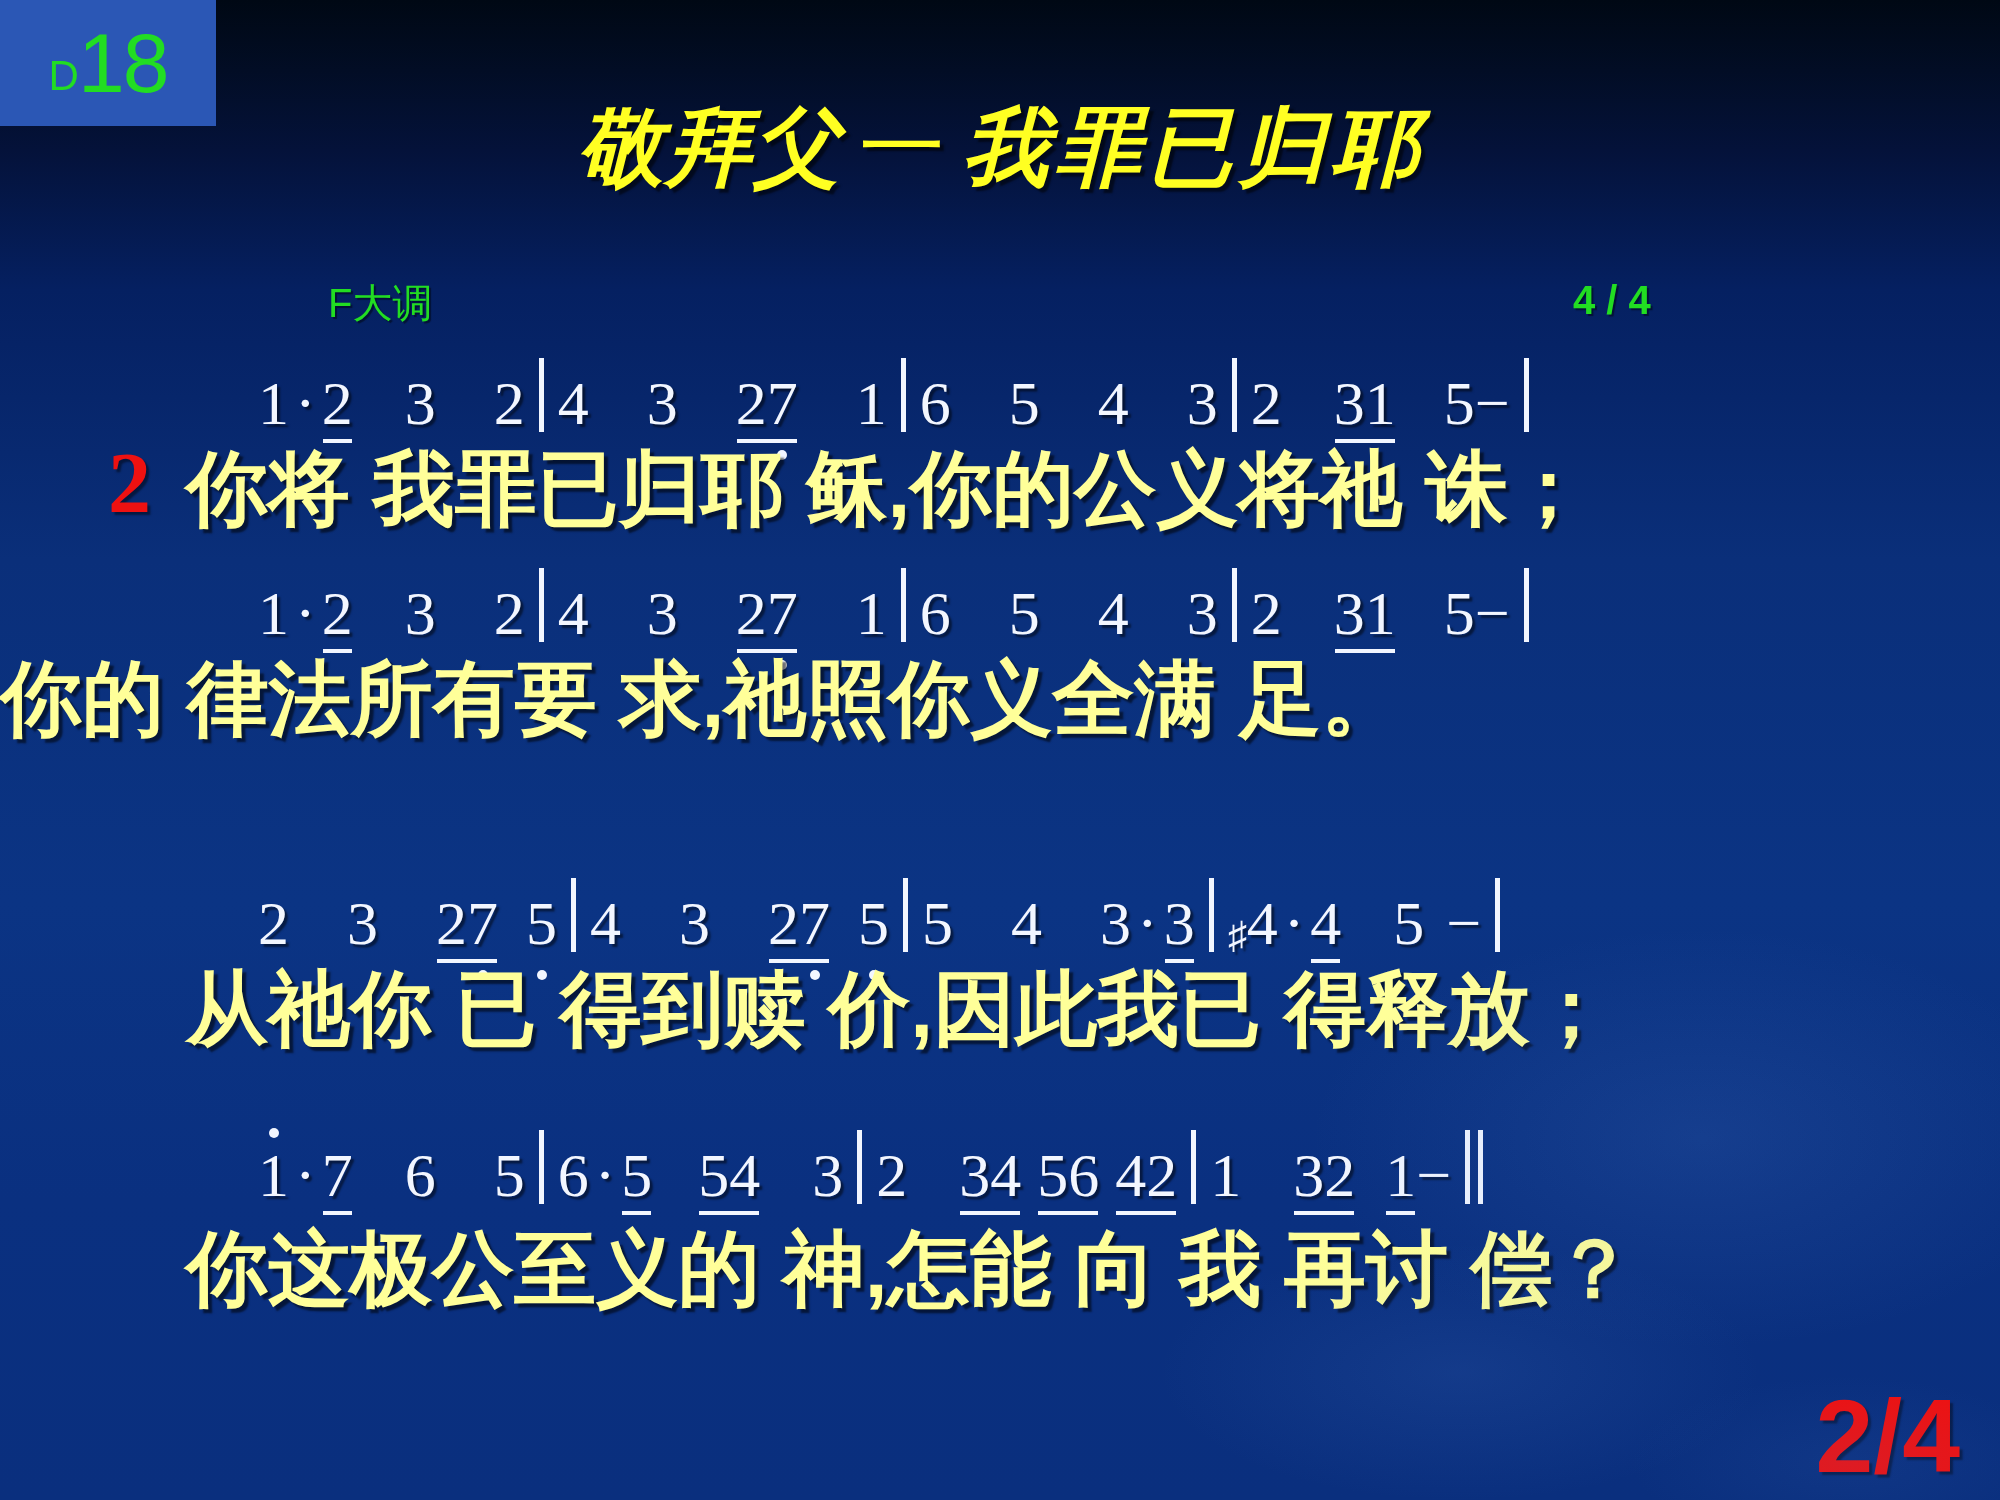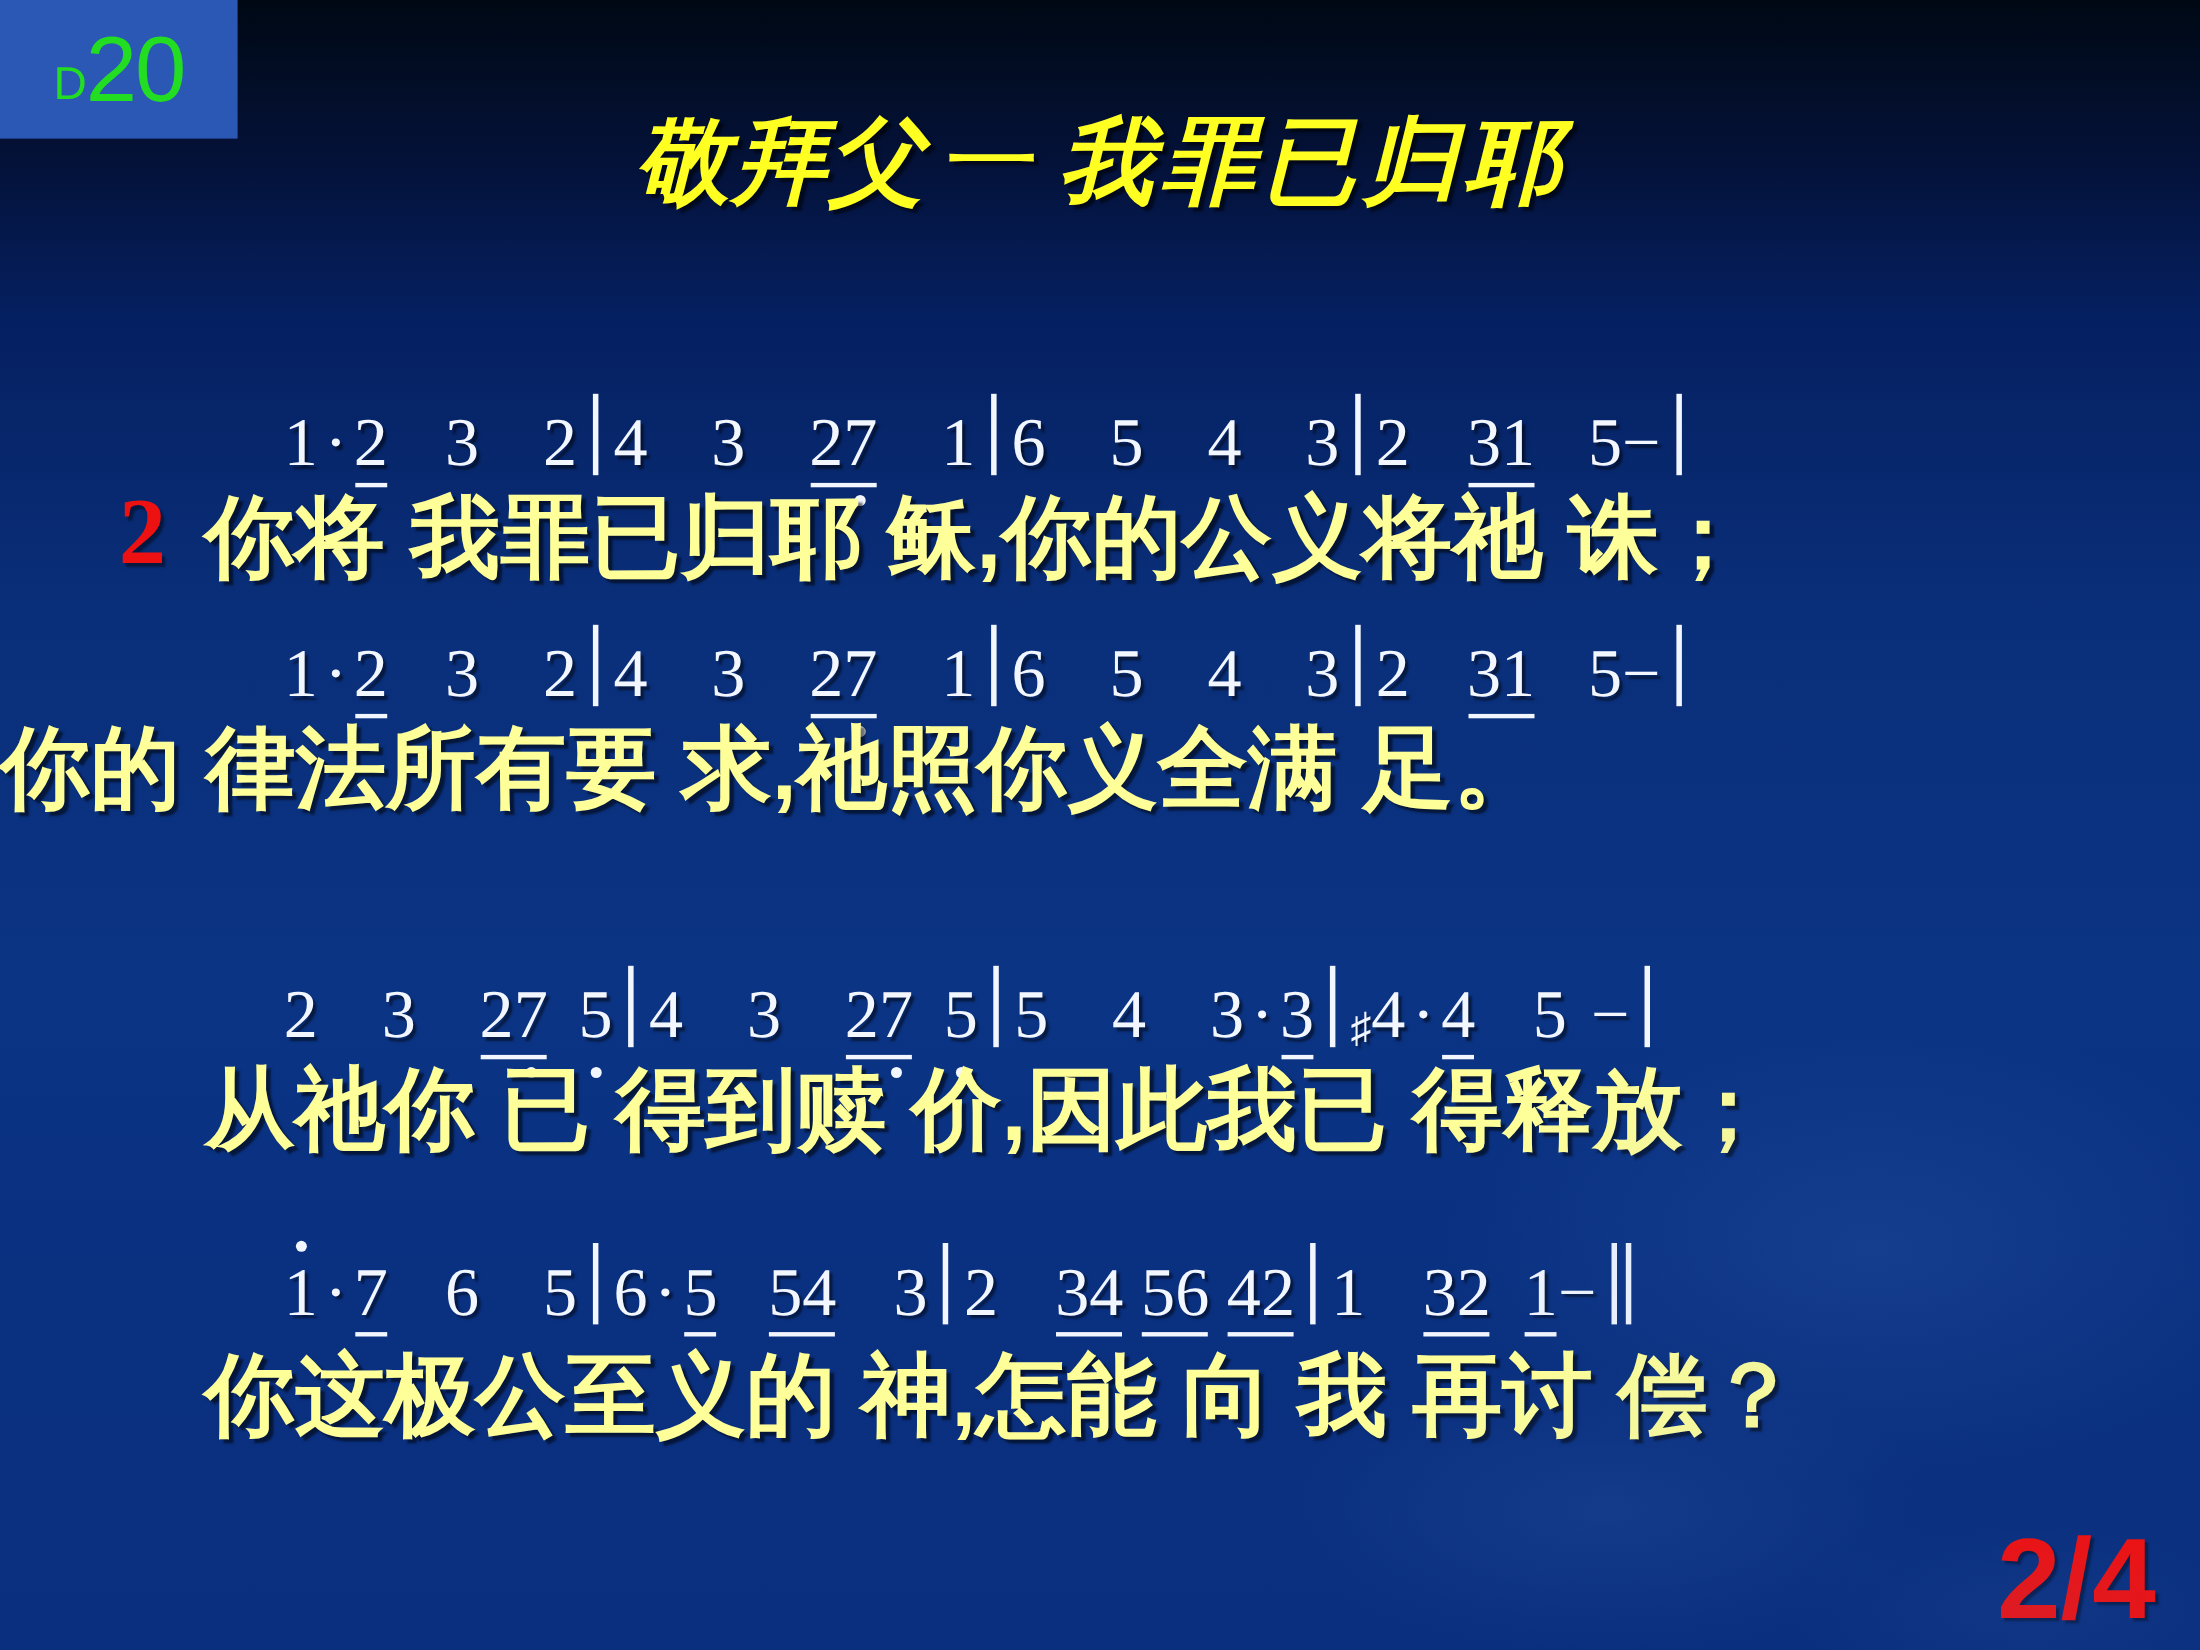--- a/index.html
+++ b/index.html
@@ -226,27 +226,31 @@
     text-shadow: 3px 3px 2px rgba(0,0,0,0.4);
   }
 </style>
 </head>
 <body>
 
 <div id="slide">
 
   <div class="badge">
     <span class="d">D</span>
-      <span class="num">20</span>
+      <span class="num">18</span>
   </div>
 
   <div class="title">
     <span class="main">敬拜父</span><span class="dash">一</span><span class="sub">我罪已归耶</span>
   </div>
 
+  <div class="keyrow">
+    <span class="key">F大调</span>
+    <span class="meter">4 / 4</span>
+  </div>
 
   <div class="music" style="top:358px;">
     <div class="row" style="padding-left:258px;">
       <span class="n">1</span>
         <span class="dot">·</span>
         <span class="n beam">2</span>
       <span class="sp" style="width:52px"></span>
         <span class="n">3</span>
       <span class="sp" style="width:58px"></span>
         <span class="n">2</span>

